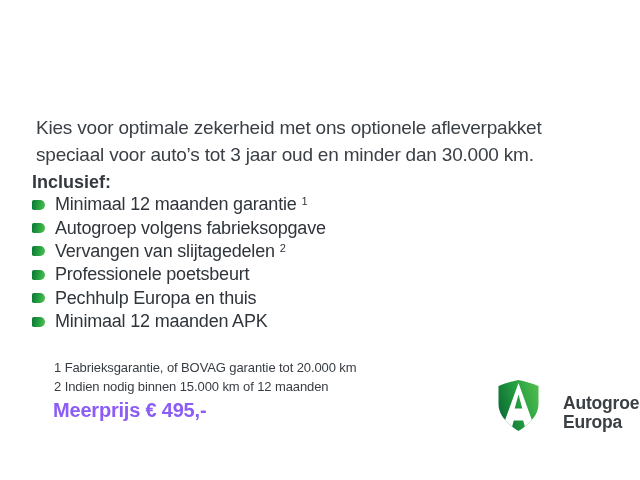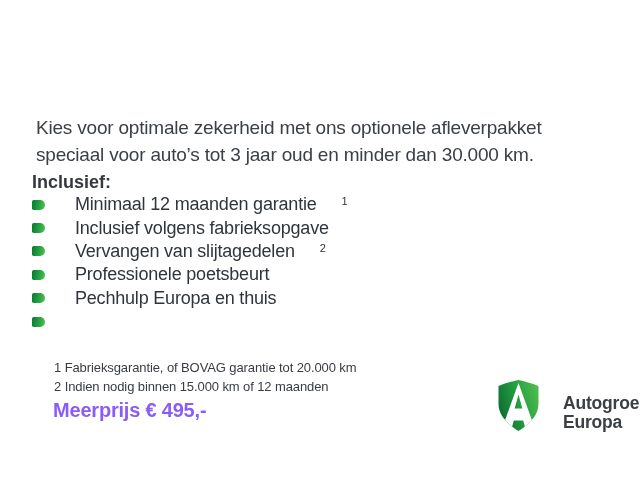--- a/index.html
+++ b/index.html
@@ -26,21 +26,21 @@
   }
   .inclusief{
     position:absolute;left:32px;top:172px;margin:0;
     font-size:18px;font-weight:bold;color:var(--dark-text);
   }
   .blist{
     position:absolute;left:32px;top:193px;margin:0;padding:0;list-style:none;
   }
   .bitem{
     display:flex;align-items:center;height:23.4px;
-    font-size:18px;color:var(--list-text);letter-spacing:-0.2px;gap:20px;
+    font-size:18px;color:var(--list-text);letter-spacing:-0.2px;
   }
   .leaf{
     flex:0 0 auto;width:13px;height:10px;margin-right:10px;
     border-radius:2px 6px 6px 2px;
     background:linear-gradient(100deg,#0b7634 0%,#27a342 55%,#55c153 100%);
   }
   .bitem .fn{
     font-size:11px;margin-left:5px;align-self:flex-start;margin-top:2px;color:var(--list-text);
   }
   .footnotes{
@@ -73,37 +73,38 @@
   <p class="inclusief">Inclusief:</p>
 
   <ul class="blist">
       <li class="bitem">
         <span class="leaf"></span>
         <span>Minimaal 12 maanden garantie</span>
         <span class="fn">1</span>
       </li>
       <li class="bitem">
         <span class="leaf"></span>
-        <span>Inclusief volgens fabrieksopgave</span>
+        <span>Autogroep volgens fabrieksopgave</span>
       </li>
       <li class="bitem">
         <span class="leaf"></span>
         <span>Vervangen van slijtagedelen</span>
         <span class="fn">2</span>
       </li>
       <li class="bitem">
         <span class="leaf"></span>
         <span>Professionele poetsbeurt</span>
       </li>
       <li class="bitem">
         <span class="leaf"></span>
         <span>Pechhulp Europa en thuis</span>
       </li>
       <li class="bitem">
         <span class="leaf"></span>
+        <span>Minimaal 12 maanden APK</span>
       </li>
     </ul>
 
   <div class="footnotes">
     <div>1 Fabrieksgarantie, of BOVAG garantie tot 20.000 km</div>
     <div>2 Indien nodig binnen 15.000 km of 12 maanden</div>
   </div>
 
   <p class="price">Meerprijs € 495,-</p>
 

